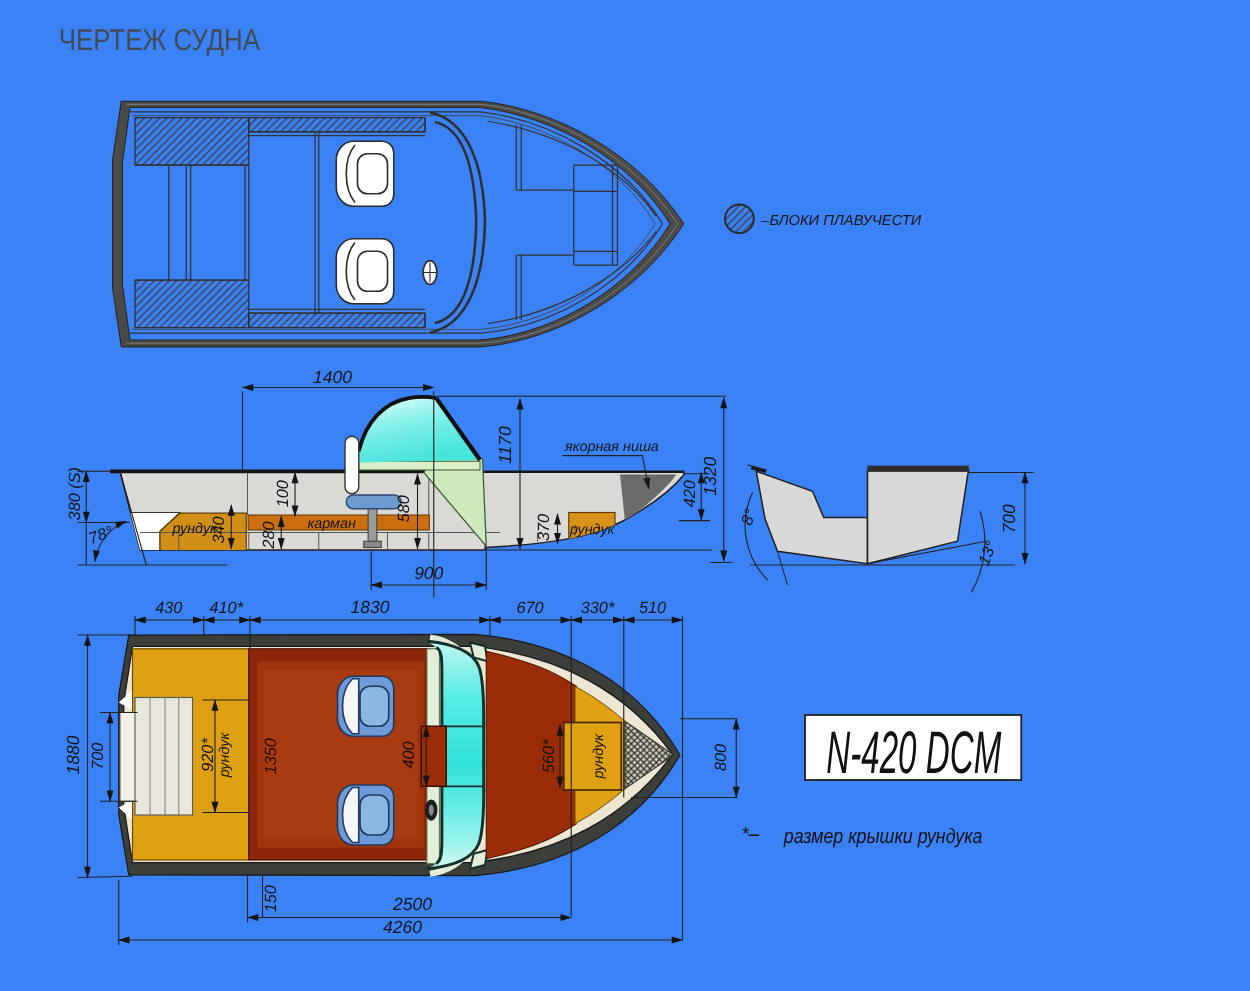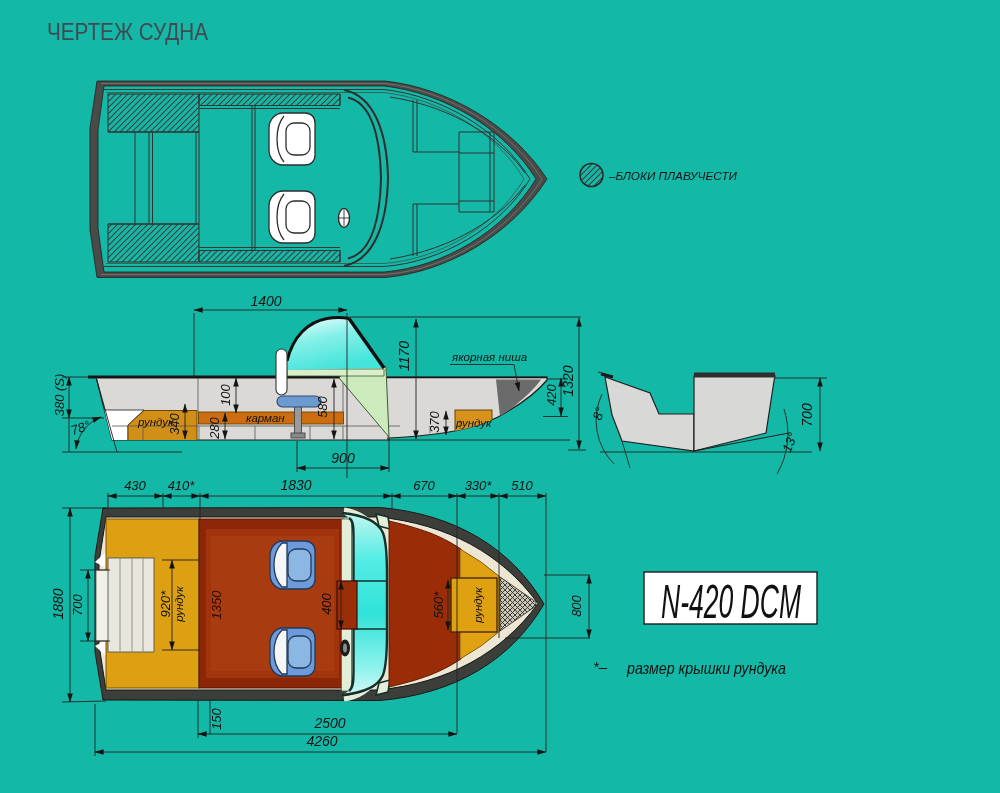--- a/index.html
+++ b/index.html
@@ -1,16 +1,16 @@
 <!DOCTYPE html>
 <html><head>
 <meta charset="utf-8">
 <style>
   html,body{margin:0;padding:0;background:#ffffff;}
-  .wrap{width:1000px;height:793px;position:relative;background:#14b8a6;overflow:hidden;}
+  .wrap{width:1000px;height:793px;position:relative;background:#3b82f6;overflow:hidden;}
   svg{position:absolute;top:0;left:0;}
   text{font-family:"Liberation Sans",sans-serif;}
   .dim{font-style:italic;font-size:13px;fill:#141414;}
   .dim14{font-style:italic;font-size:14px;fill:#141414;}
   .lbl{font-style:italic;font-size:11.5px;fill:#141414;}
 </style>
 </head>
 <body>
 <div class="wrap">
 <svg width="1000" height="793" viewBox="0 0 1000 793">

